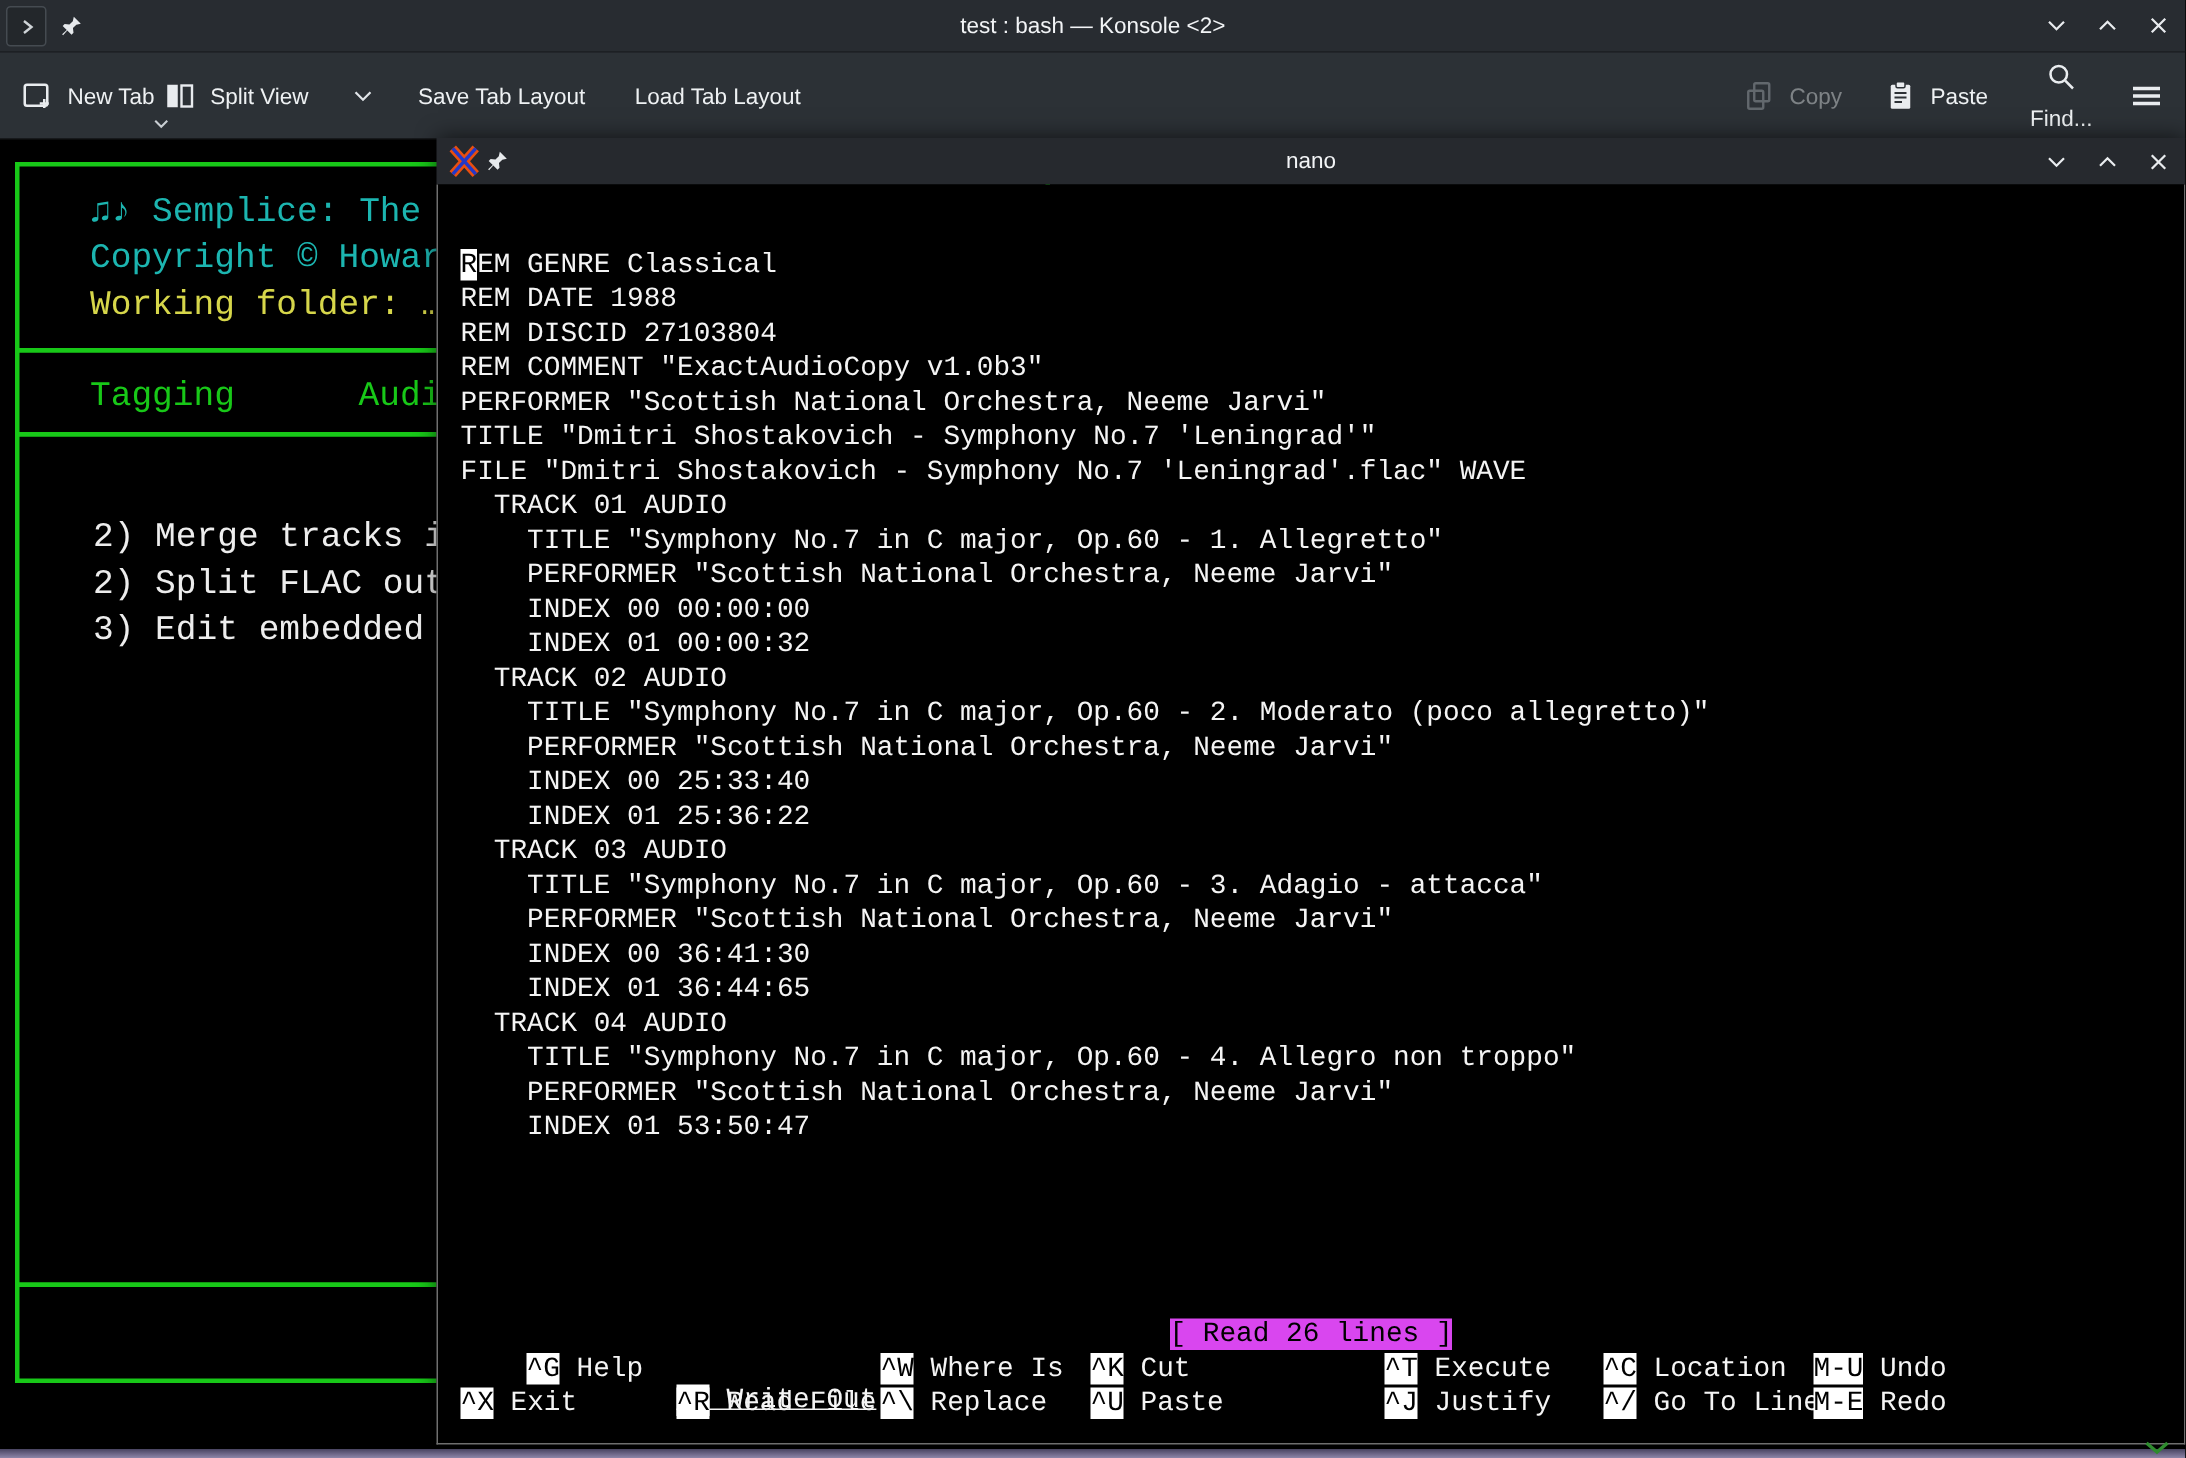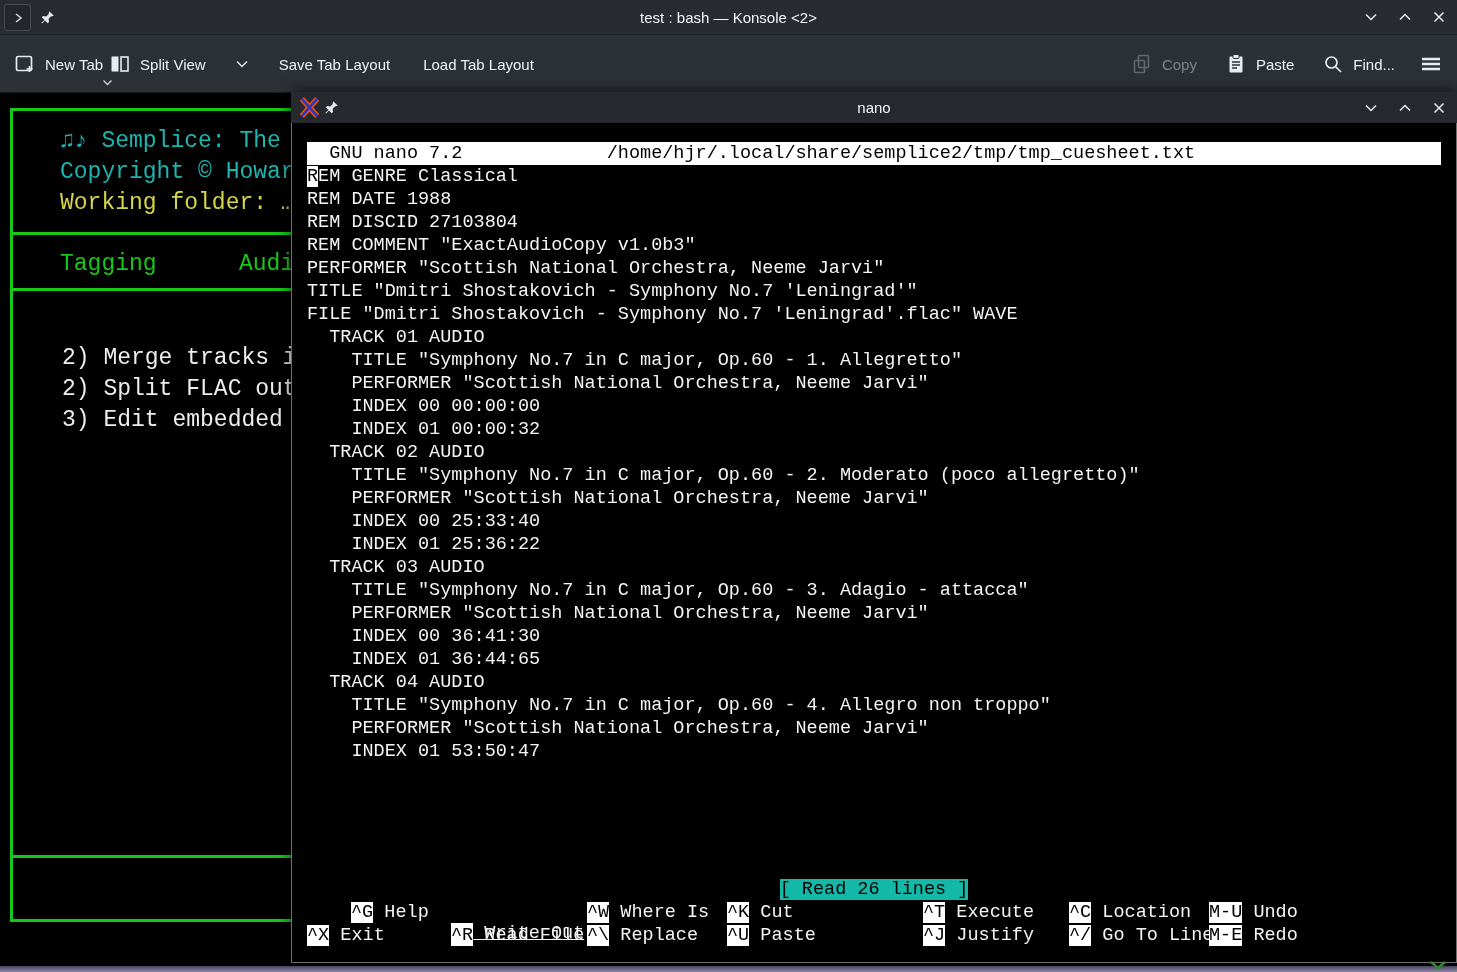--- a/index.html
+++ b/index.html
@@ -36,21 +36,21 @@
     background:#2c3136; border-bottom:1px solid #17191c;
     color:#eef1f3; font-size:15px;
   }
   .tb-left { position:absolute; left:14px; top:0; height:58px; display:flex; align-items:center; }
   .tb-right { position:absolute; right:14px; top:0; height:58px; display:flex; align-items:center; }
   .tb-btn { position:relative; display:flex; align-items:center; gap:9px; cursor:pointer; white-space:nowrap; }
   .tb-btn .sub-caret { position:absolute; left:88px; bottom:-12px; }
   .tb-btn.disabled { opacity:.42; }
   .mr6{margin-right:6px;} .mr30{margin-right:30px;} .mr33{margin-right:33px;}
   .ml20{margin-left:20px;}
-  .gap28{margin-right:28px;} .gap24{margin-right:24px;}
+  .gap28{margin-right:28px;} .gap24{margin-right:24px;flex-direction:column;}
   
   .terminal-area { position:absolute; left:0; top:93px; width:1457px; height:873px; background:#000; }
   .tui-box { position:absolute; left:10px; width:690px; border:3px solid var(--tui-green); }
   .tui-text {
     position:absolute; font-family:"Liberation Mono", monospace;
     font-size:23px; line-height:31px; white-space:pre;
   }
   .c-cyan{color:var(--tui-cyan);} .c-yellow{color:var(--tui-yellow);}
   .c-green{color:var(--tui-green);} .c-white{color:var(--tui-white);}
   
@@ -70,21 +70,21 @@
   .nano-header-bar {
     position:absolute; left:15px; top:19px; width:1134px; height:23px;
     background:#ffffff; color:#000; white-space:pre;
   }
   .nano-buffer {
     position:absolute; left:15px; top:42px; white-space:pre;
     color:var(--nano-fg); font:inherit;
   }
   .cursor { background:#ffffff; color:#000; }
   .nano-status { position:absolute; left:0; top:755px; width:100%; text-align:center; }
-  .invert { background:#14b8a6; color:#000; }
+  .invert { background:#d946ef; color:#000; }
   .sc { position:absolute; white-space:pre; color:var(--nano-fg); }
   .sckey { background:#ffffff; color:#000; }
   
   .bottom-strip {
     position:absolute; left:0; top:966px; width:1457px; height:6px;
     background:linear-gradient(#484360, var(--strip-purple));
   }
   .panel-chevron { position:absolute; left:1428px; top:960px; }
   svg { display:block; }
 </style>
@@ -259,21 +259,20 @@
           <span>
               <svg width="20" height="20" viewBox="0 0 20 20">
                 <path d="M5.5 5.5 L14.5 14.5 M14.5 5.5 L5.5 14.5" stroke="#e8ebee" stroke-width="1.5"></path>
               </svg>
             </span>
         </div>
       </div>
     </div>
 
     <div class="nano-term">
-      <div class="nano-header-bar">  GNU nano 7.2             /home/hjr/.local/share/semplice2/tmp/tmp_cuesheet.txt</div>
       <div class="nano-buffer"><span class="cursor">R</span>EM GENRE Classical
 REM DATE 1988
 REM DISCID 27103804
 REM COMMENT "ExactAudioCopy v1.0b3"
 PERFORMER "Scottish National Orchestra, Neeme Jarvi"
 TITLE "Dmitri Shostakovich - Symphony No.7 'Leningrad'"
 FILE "Dmitri Shostakovich - Symphony No.7 'Leningrad'.flac" WAVE
   TRACK 01 AUDIO
     TITLE "Symphony No.7 in C major, Op.60 - 1. Allegretto"
     PERFORMER "Scottish National Orchestra, Neeme Jarvi"

